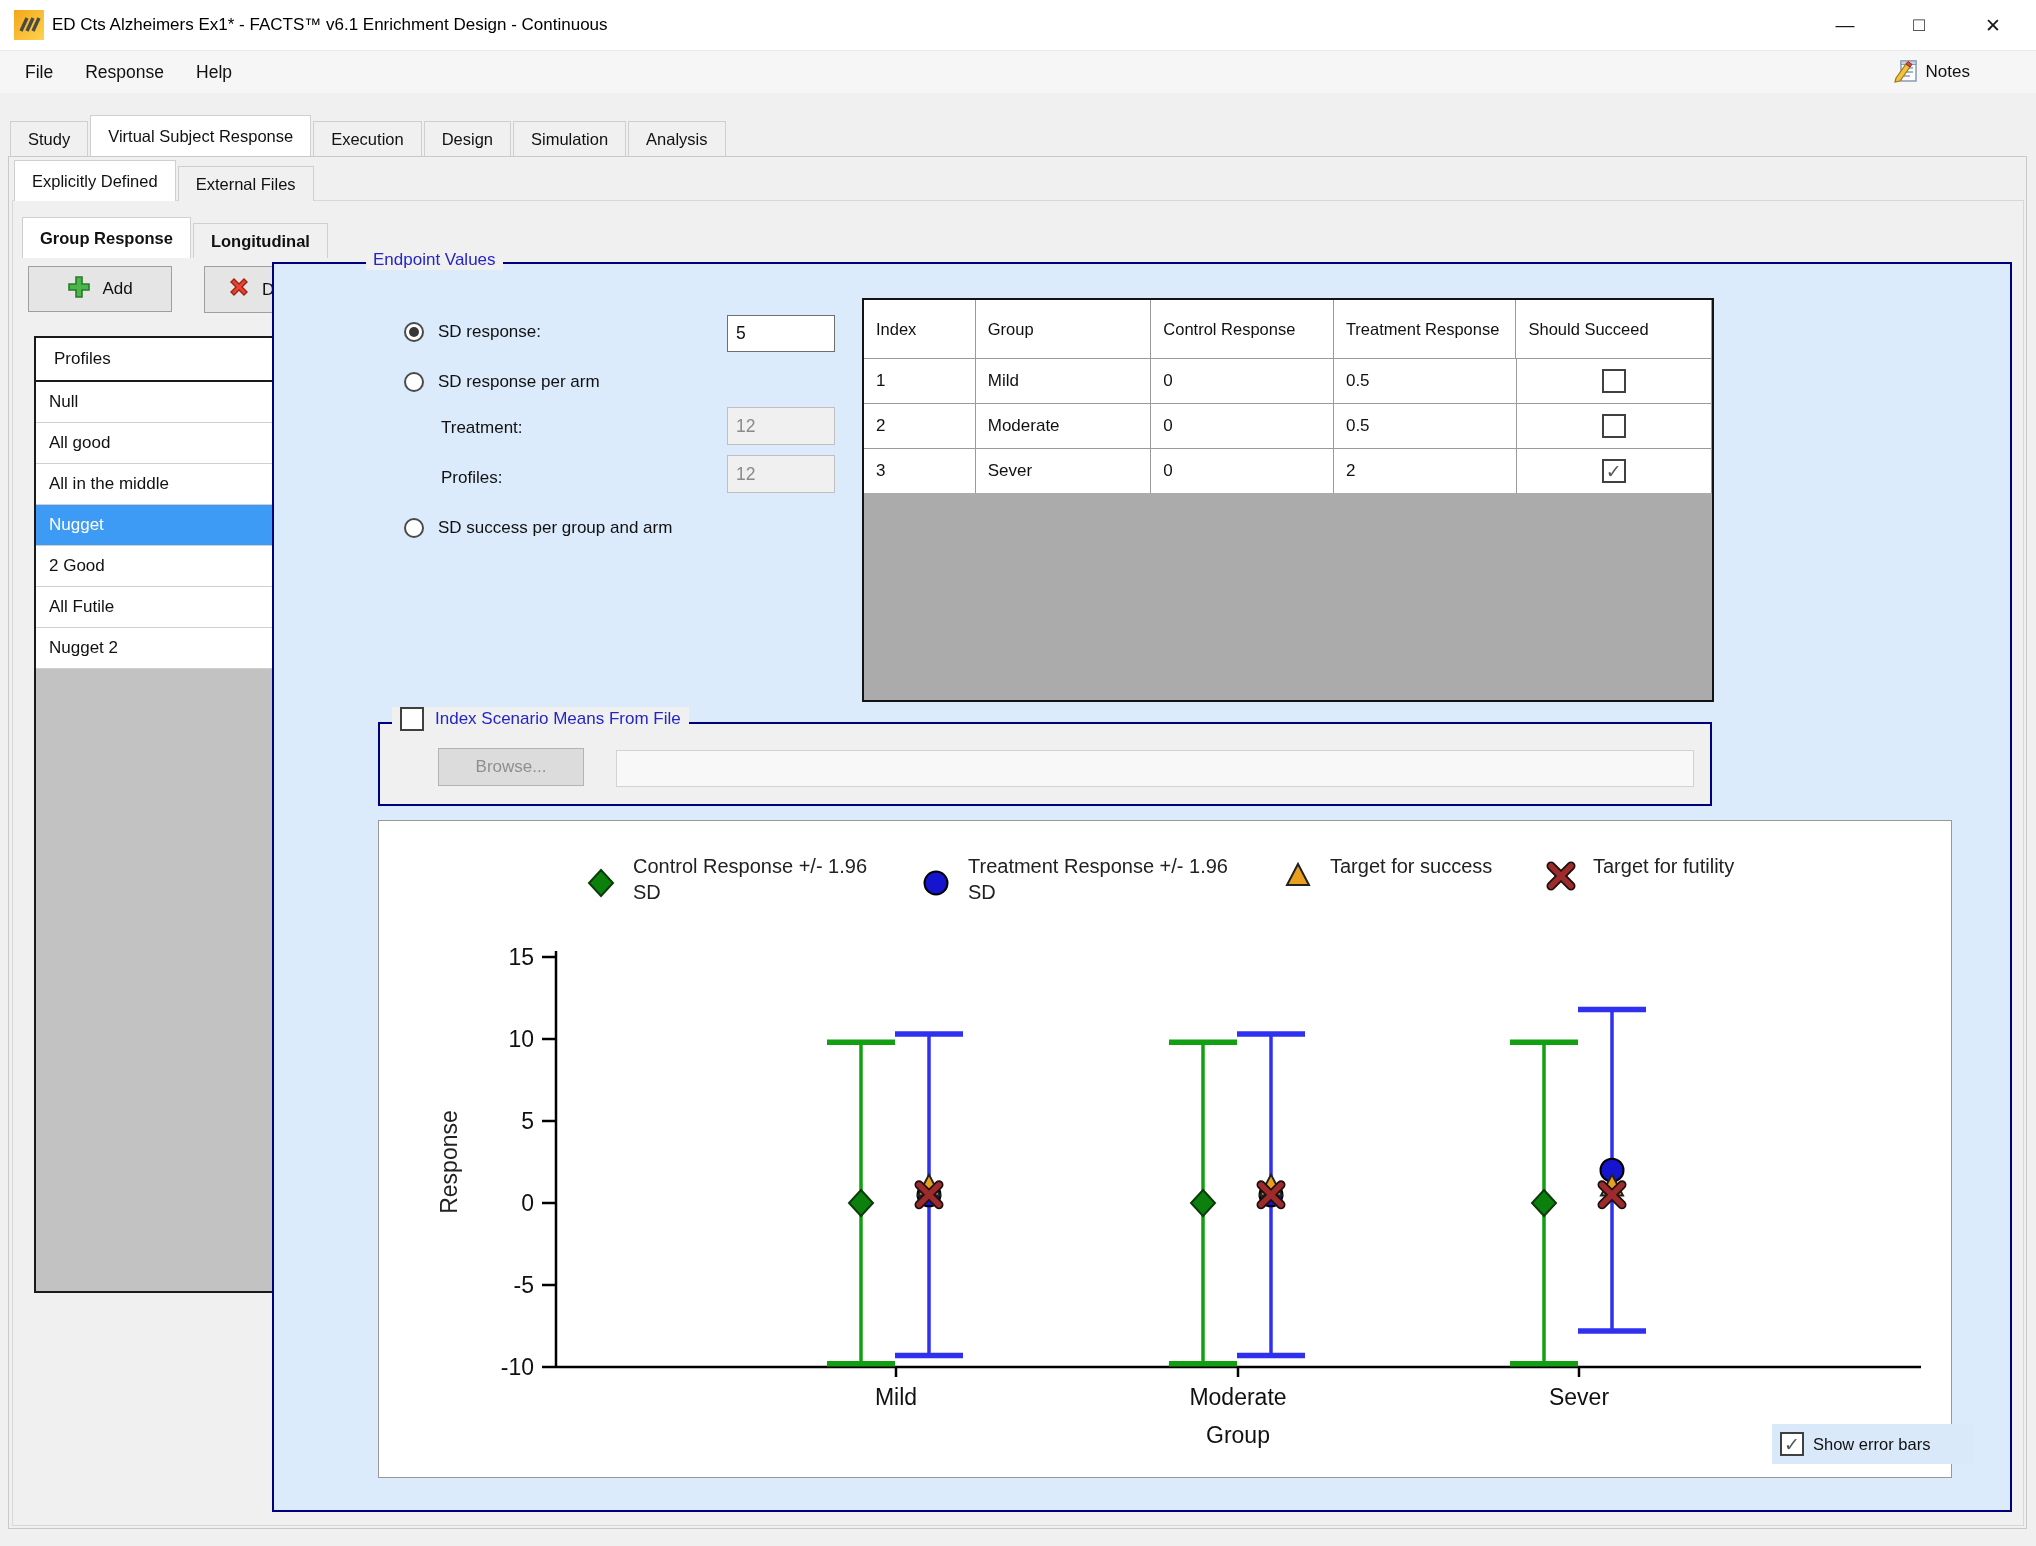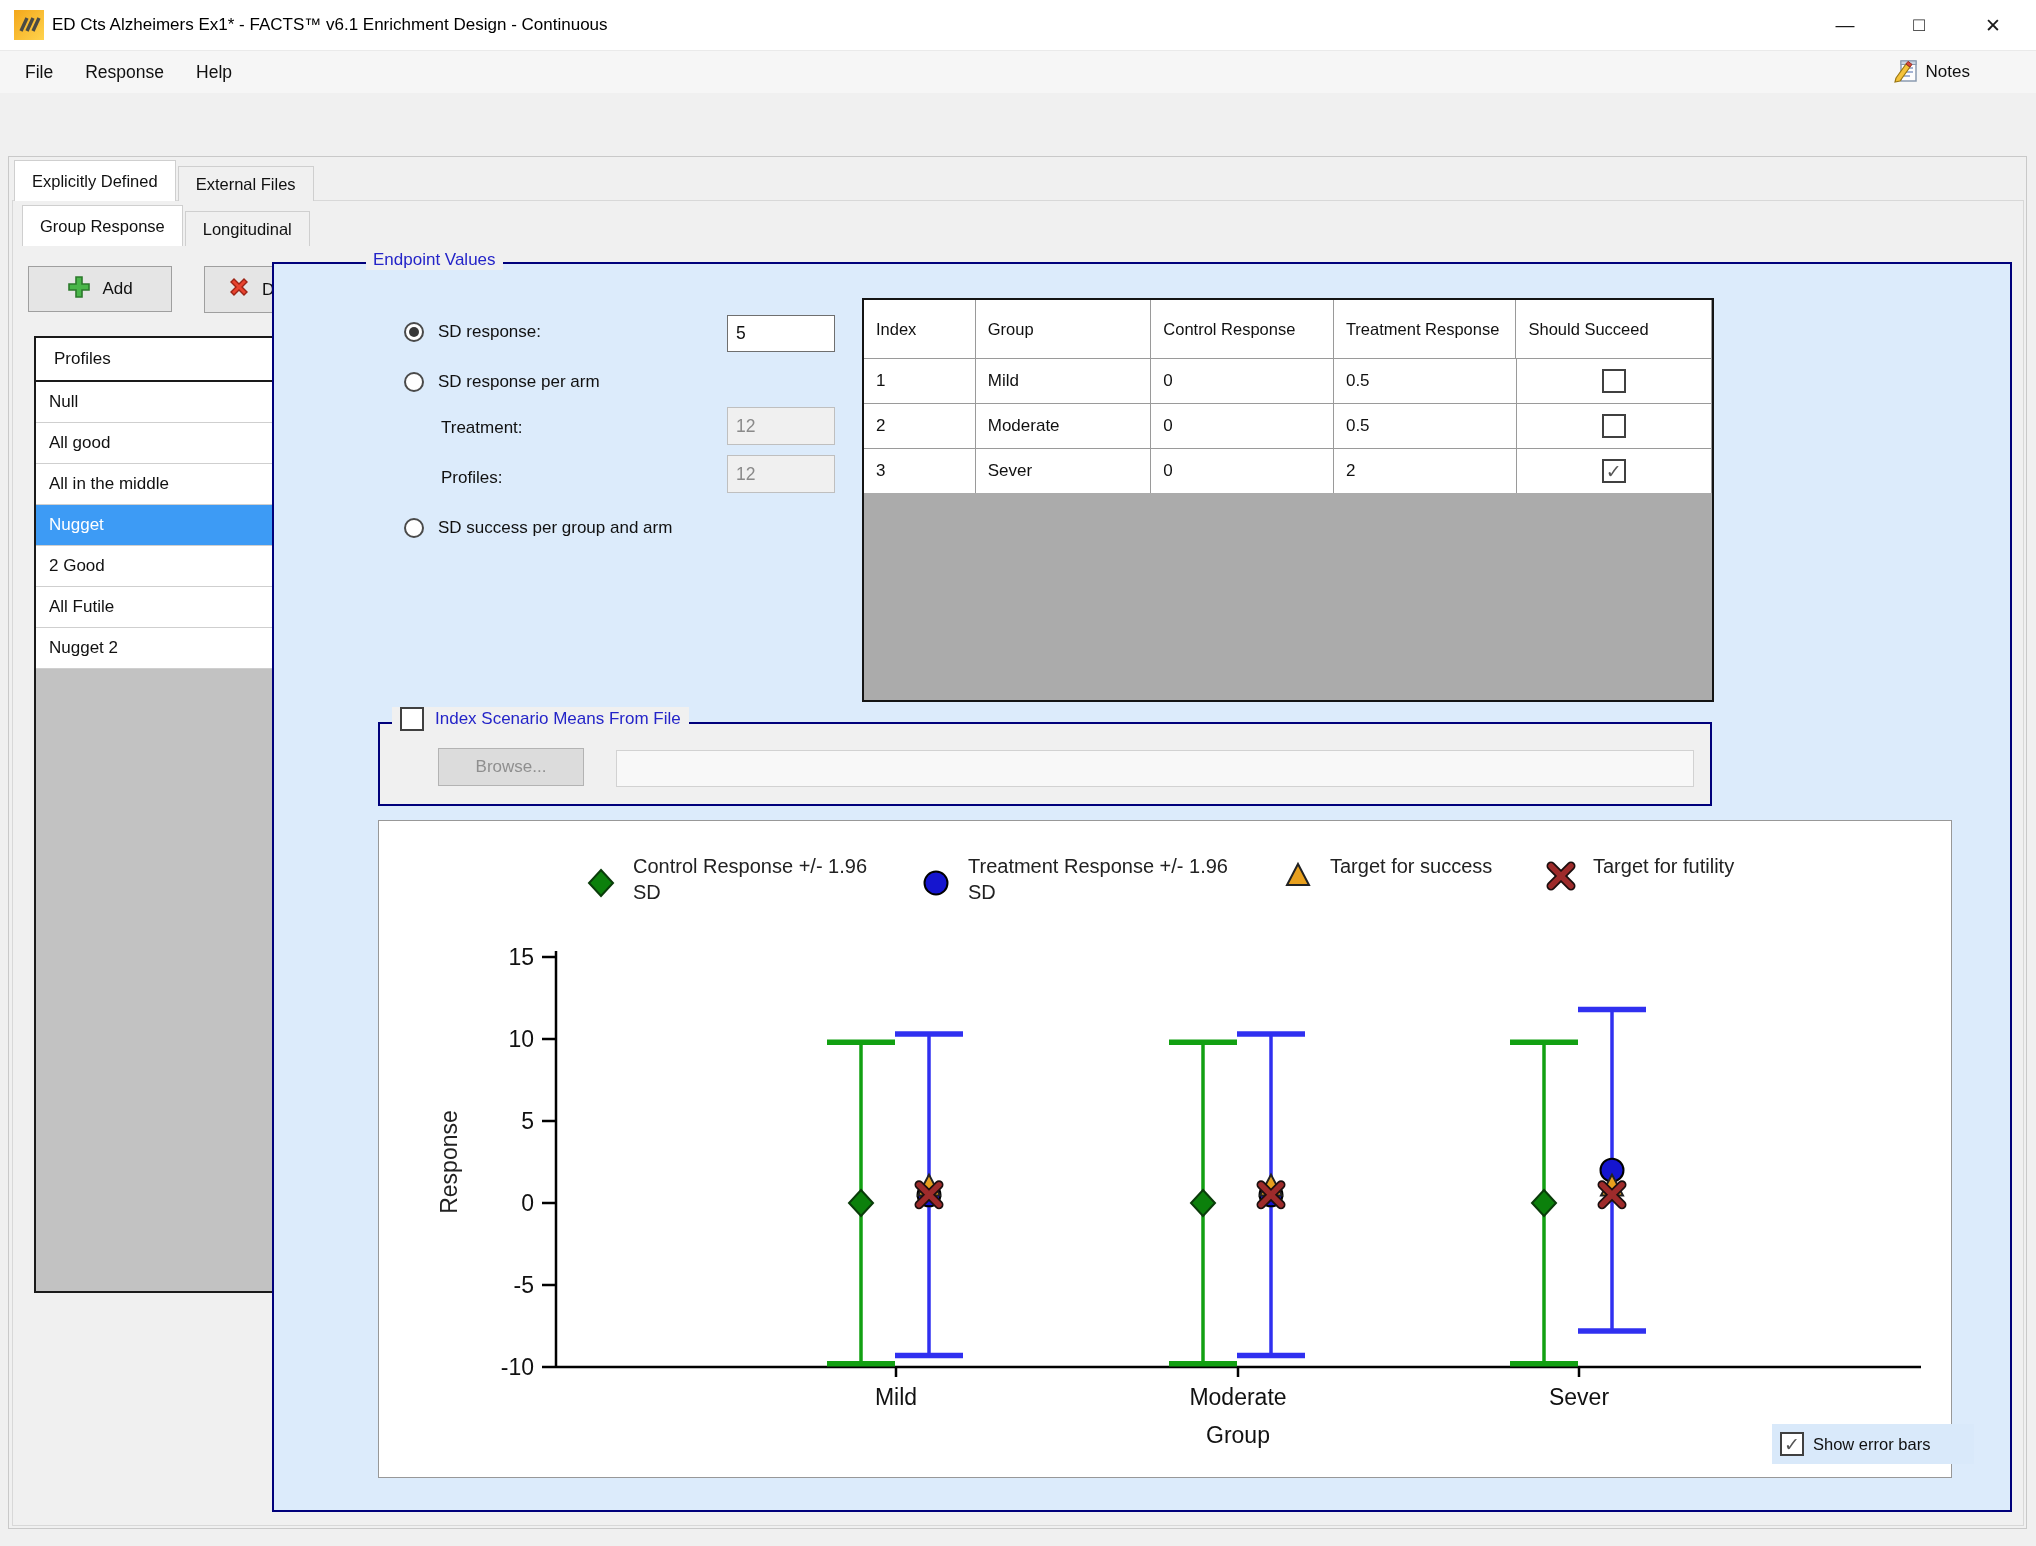--- a/index.html
+++ b/index.html
@@ -25,21 +25,21 @@
   
   #panel-outer{position:absolute;left:8px;top:156px;width:2019px;height:1373px;
                border:1px solid #c9c9c9;background:#f0f0f0;box-sizing:border-box;}
   #panel-inner{position:absolute;left:12px;top:200px;width:2012px;height:1326px;
                border:1px solid #d8d8d8;background:#f0f0f0;box-sizing:border-box;}
 
   
   .tabstrip{position:absolute;display:flex;align-items:flex-end;}
   #tabs-main{left:10px;top:115px;height:41px;z-index:3;}
   #tabs-defined{left:14px;top:161px;height:40px;z-index:4;}
-  #tabs-response{left:22px;top:206px;height:40px;z-index:5;}
+  #tabs-response{left:22px;top:218px;height:40px;z-index:5;font-weight:bold;}
   .tab{height:34px;line-height:34px;padding:0 17px;background:#f0f0f0;border:1px solid #cfcfcf;
        border-bottom:none;margin-right:2px;font-size:16.5px;white-space:nowrap;}
   .tab.active{height:40px;line-height:40px;background:#fff;position:relative;}
 
   
   .btn{position:absolute;display:flex;align-items:center;justify-content:center;gap:11px;
        background:#e5e5e5;border:1px solid #9f9f9f;font-size:17px;box-sizing:border-box;}
   #btn-add{left:28px;top:266px;width:144px;height:46px;}
   #btn-delete{left:204px;top:266px;width:130px;height:47px;}
   #listbox{position:absolute;left:34px;top:336px;width:298px;height:957px;background:#c2c2c2;
@@ -149,20 +149,28 @@
           <path d="M3 21 L13 7 L17 10 L7 24 L2 25 Z" fill="#F5C33B" stroke="#9a7713" stroke-width="1.2"></path>
           <path d="M13 7 L15 4.4 L19 7.4 L17 10 Z" fill="#D94A3A" stroke="#9a2d22" stroke-width="1"></path>
         </svg>
       </span>
       <span>Notes</span>
     </span>
   </div>
 
   <div id="panel-outer"></div>
   <div id="panel-inner"></div>
+  <div id="tabs-main" class="tabstrip">
+      <div class="tab">Study</div>
+      <div class="tab active">Virtual Subject Response</div>
+      <div class="tab">Execution</div>
+      <div class="tab">Design</div>
+      <div class="tab">Simulation</div>
+      <div class="tab">Analysis</div>
+    </div>
   <div id="tabs-defined" class="tabstrip">
       <div class="tab active">Explicitly Defined</div>
       <div class="tab">External Files</div>
     </div>
   <div id="tabs-response" class="tabstrip">
       <div class="tab active">Group Response</div>
       <div class="tab">Longitudinal</div>
     </div>
 
   <div class="btn" id="btn-add">

